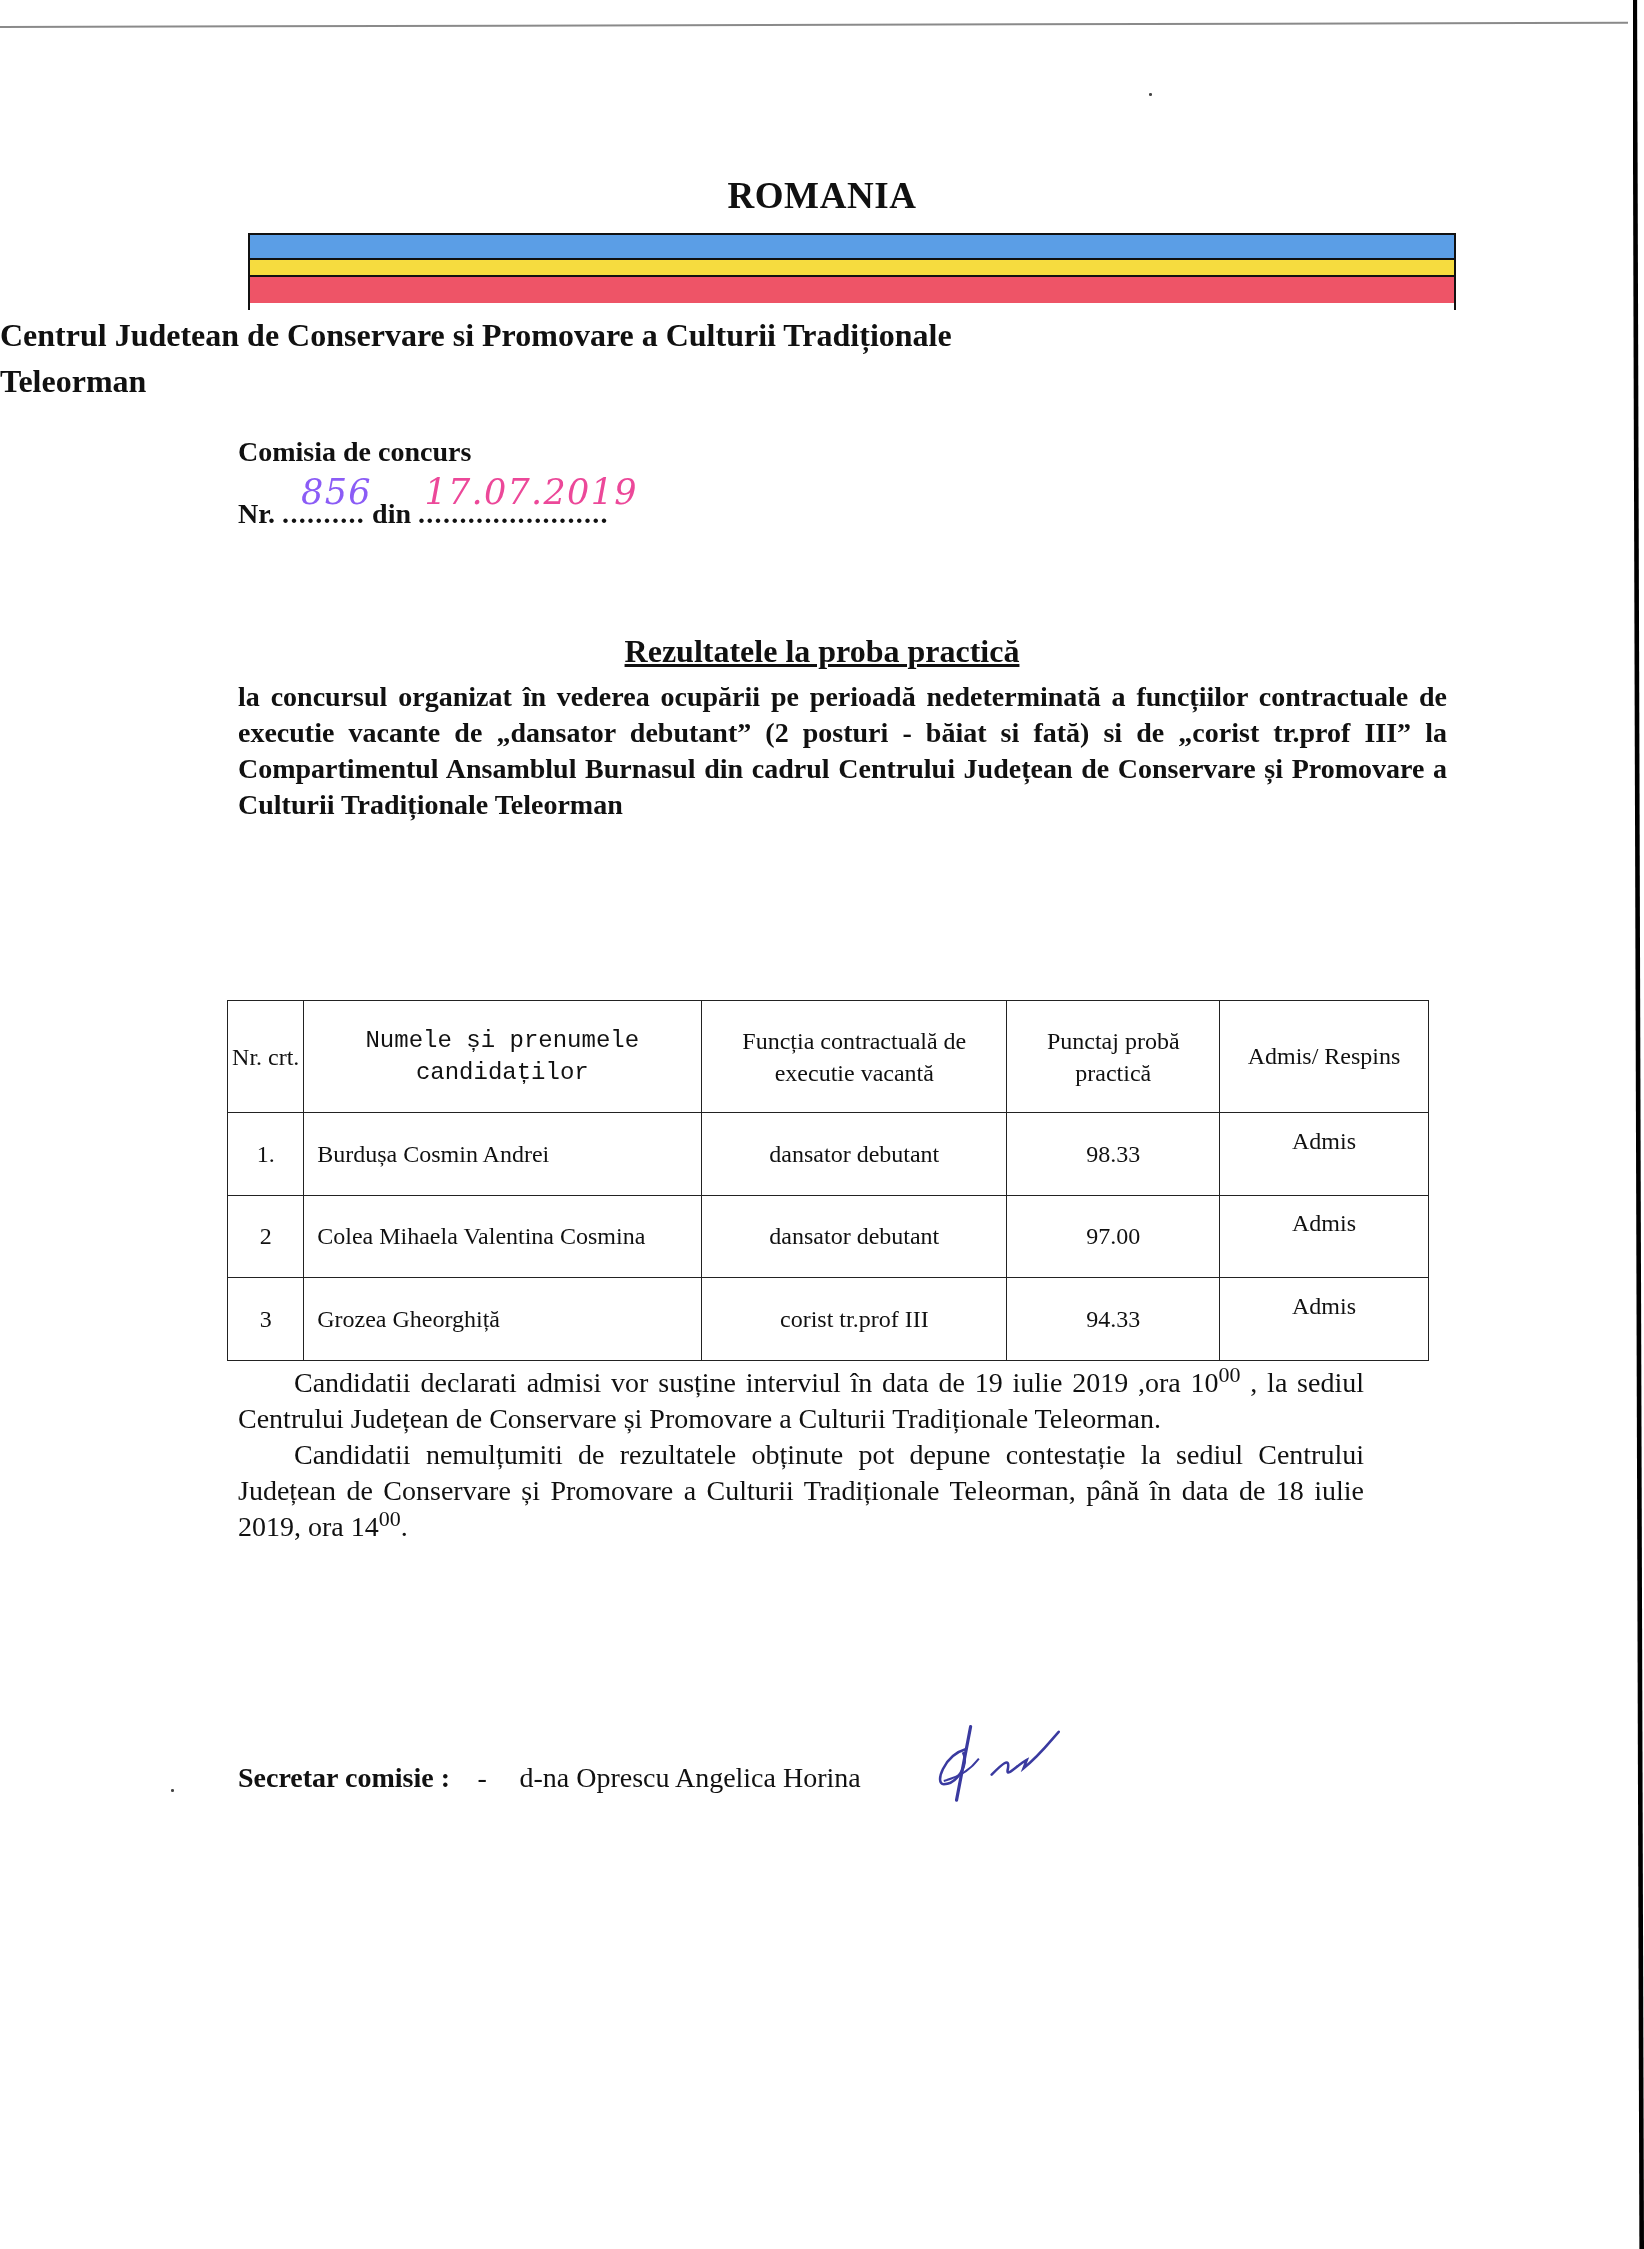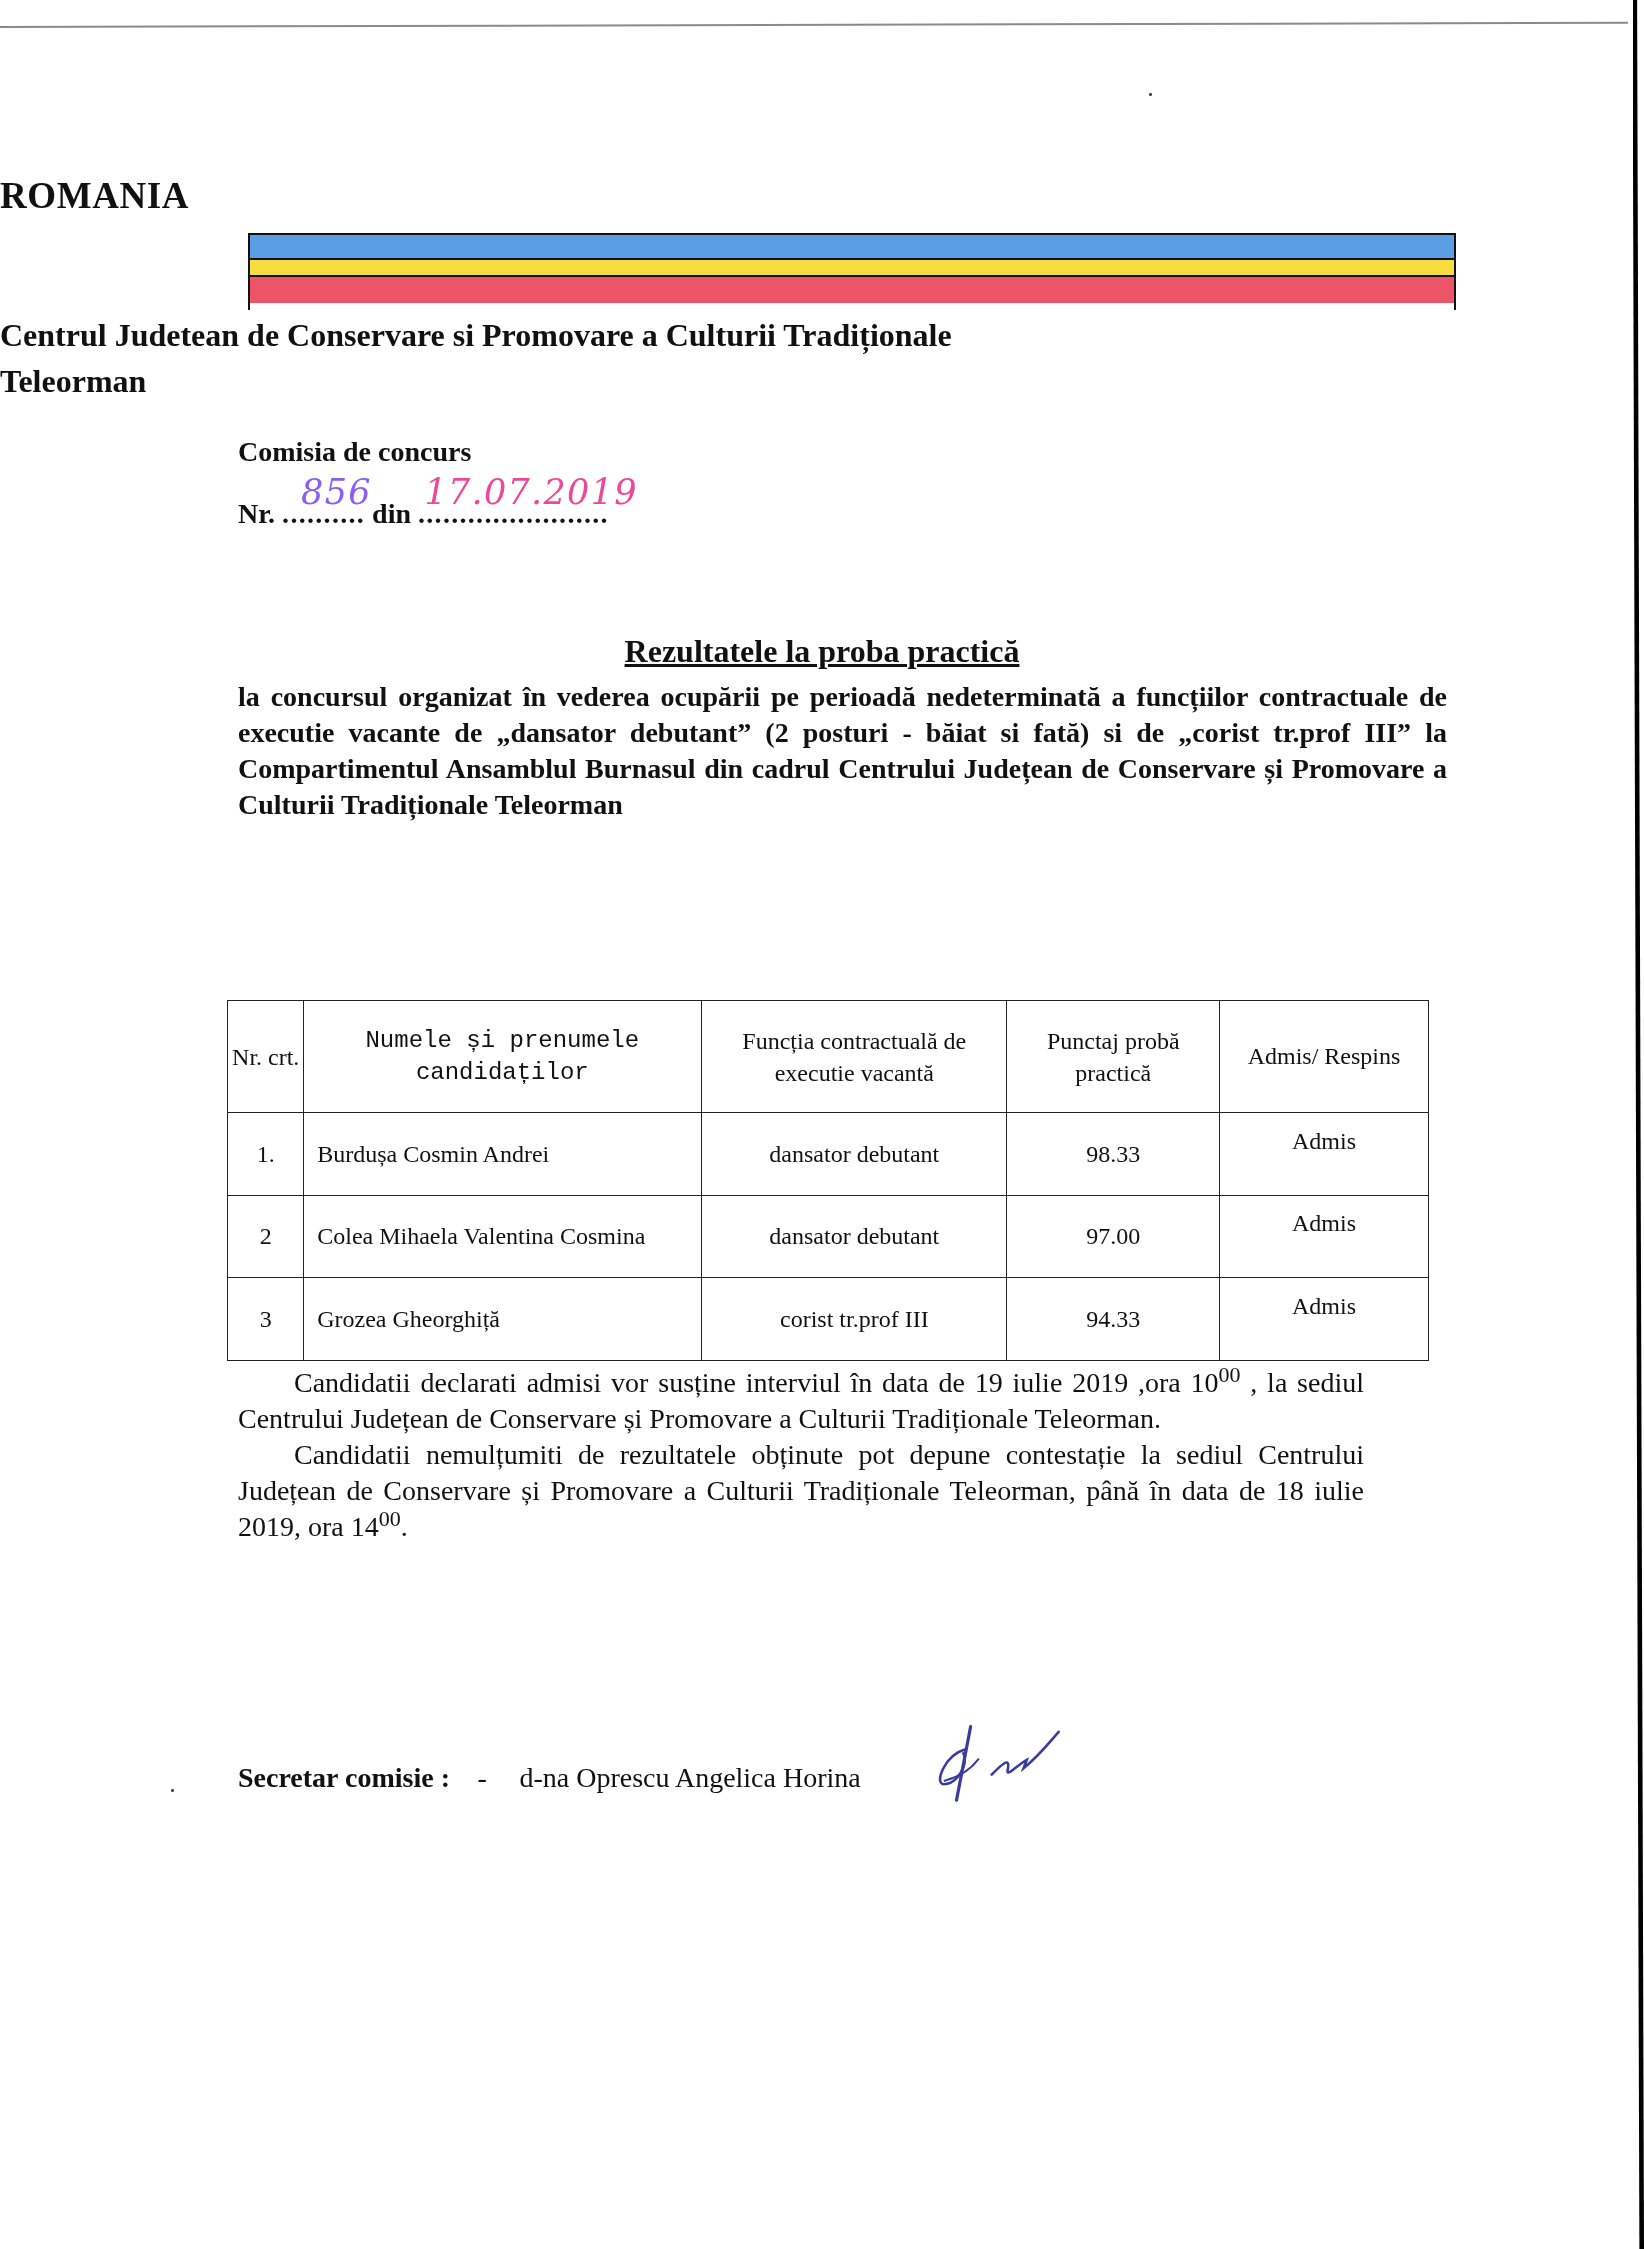--- a/index.html
+++ b/index.html
@@ -3,21 +3,21 @@
 <meta charset="utf-8">
 <style>
   html, body { margin: 0; padding: 0; background: #ffffff; }
   body { width: 1644px; height: 2250px; position: relative; overflow: hidden;
          font-family: "Liberation Serif", "DejaVu Serif", serif; color: #111; }
   .abs { position: absolute; }
   .scan-top-line { left: 0; top: 25.6px; width: 1628px; height: 1.9px; background: #8a8a8a; transform: rotate(-0.15deg); transform-origin: left; }
   .scan-right-edge { right: 0; top: 0; width: 11.5px; height: 2250px; background: #000; clip-path: polygon(0 0, 40% 0, 100% 100%, 60% 100%); }
   .stray-dot { width: 2.6px; height: 2.6px; background: #444; border-radius: 50%; }
 
-  .country { left: 0; width: 1644px; top: 174px; font-weight: bold; font-size: 37px; letter-spacing: 0.6px; }
+  .country { left: 0; width: 1644px; top: 174px; text-align: center; font-weight: bold; font-size: 37px; letter-spacing: 0.6px; }
   .flag { left: 249px; top: 233px; width: 1206px; height: 70px; }
   .flag .stripe { height: 33%; border-top: 2.6px solid #111; box-sizing: border-box; }
   .flag .blue { background: #5b9ee6; height: 36%; }
   .flag .yellow { background: #f6dc3f; height: 24%; }
   .flag .red { background: #ee5467; height: 40%; border-bottom: none; }
   .flag .left-rule { position: absolute; left: -1.3px; top: 0; width: 2.6px; height: 77px; background: #111; }
   .flag .right-rule { position: absolute; right: -1.3px; top: 0; width: 2.6px; height: 77px; background: #111; }
 
   .institution { left: 0; width: 1644px; top: 312px; text-align: left; font-weight: bold; font-size: 32px; line-height: 46px; }
 

